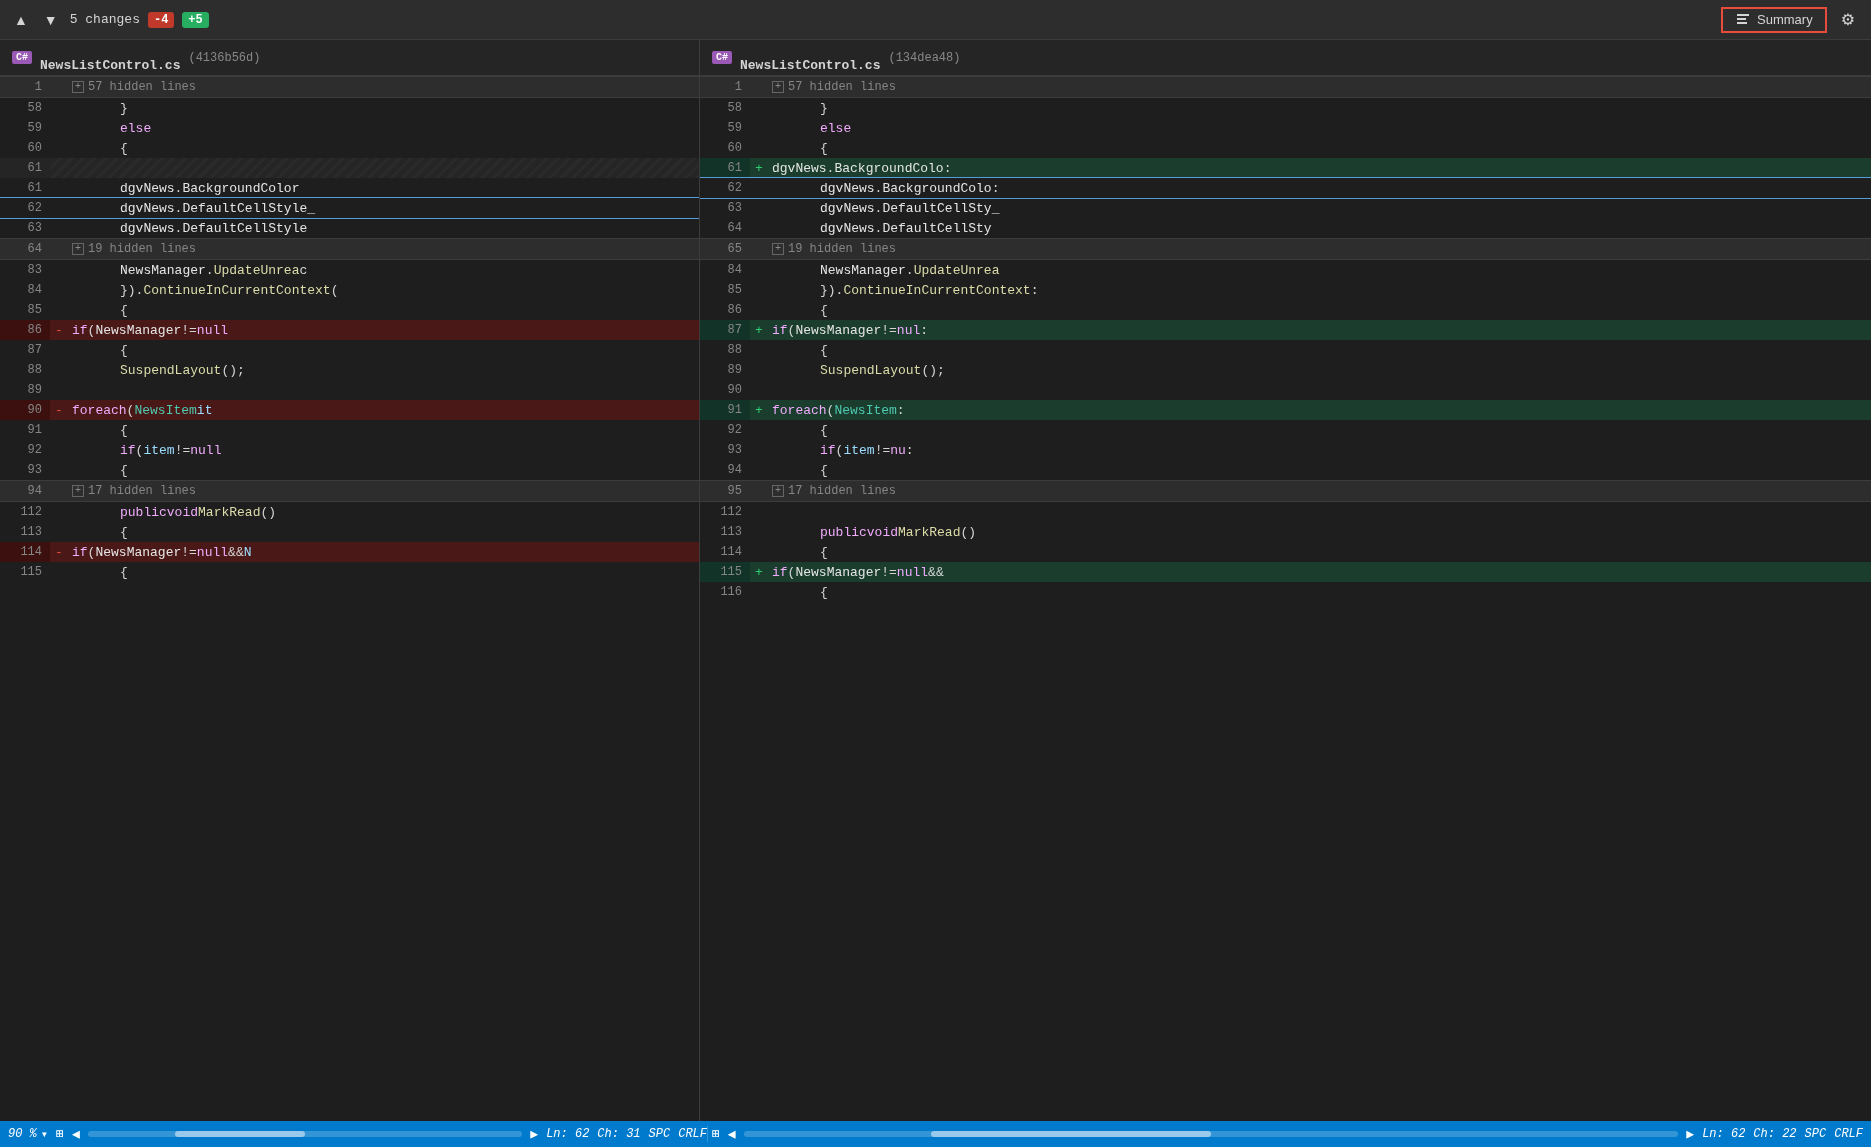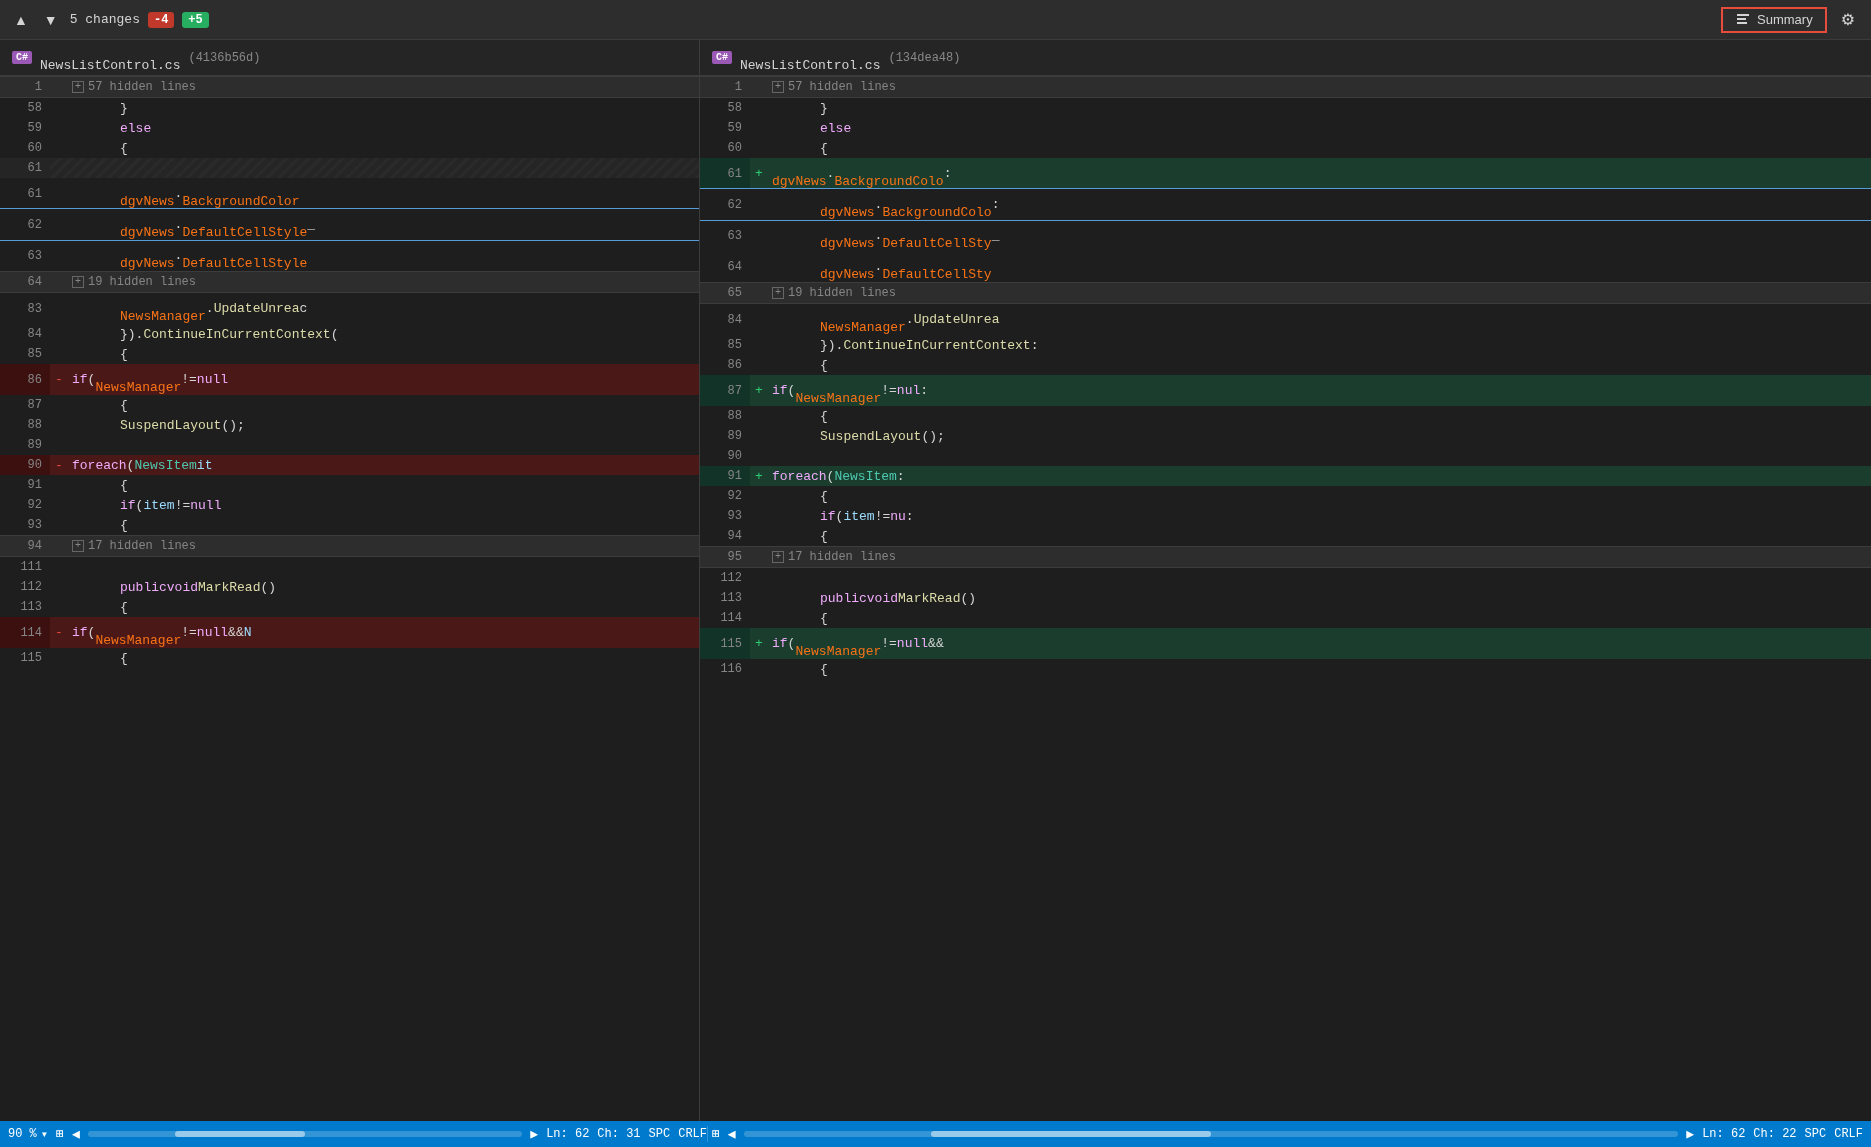--- a/index.html
+++ b/index.html
@@ -94,21 +94,21 @@
     .file-header-left { width: 700px; border-right: 1px solid #3c3c3c; }
     .file-header-right { flex: 1; }
     .cs-badge {
       background: #9b59b6;
       color: #fff;
       font-size: 10px;
       font-weight: bold;
       padding: 1px 4px;
       border-radius: 2px;
     }
-    .file-name { font-weight: 400; margin-top: 16px; }
+    .file-name { font-weight: 700; margin-top: 16px; }
     .file-hash { color: #888; font-size: 12px; }
 
     
     .diff-container {
       display: flex;
       flex: 1;
       overflow: hidden;
     }
 
     .diff-pane {
@@ -231,32 +231,33 @@
         #252525 8px
       );
     }
 
     
     .kw { color: #f0abfc; }
     .kw2 { color: #f0abfc; }
     .fn { color: #dcdcaa; }
     .op { color: #d4d4d4; }
     .type { color: #4ec9b0; }
-    .prop { color: #f97316; margin-top: 16px; }
+    .prop { color: #e5e5e5; }
     .var { color: #9cdcfe; }
 
     
     .status-bar {
       height: 26px;
       background: #007acc;
       display: flex;
       align-items: center;
       padding: 0 8px;
       gap: 4px;
       flex-shrink: 0;
+      font-style: italic;
     }
     .status-pane {
       display: flex;
       align-items: center;
       gap: 8px;
     }
     .status-pane-left { width: 700px; border-right: 1px solid rgba(255,255,255,0.2); }
     .status-pane-right { flex: 1; }
     .status-item {
       color: #fff;
@@ -446,25 +447,20 @@
 
         <div class="hidden-lines">
           <div class="line-num">94</div>
           <div class="line-marker"></div>
           <div class="hidden-lines-label">
             <span class="expand-icon">+</span>
             <span>17 hidden lines</span>
           </div>
         </div>
 
-        <div class="code-line line-normal">
-          <div class="line-num">111</div>
-          <div class="line-marker"></div>
-          <div class="line-content"></div>
-        </div>
 
         <div class="code-line line-normal">
           <div class="line-num">112</div>
           <div class="line-marker"></div>
           <div class="line-content"><span class="kw2">public</span> <span class="kw2">void</span> <span class="fn">MarkRead</span><span class="op">()</span></div>
         </div>
 
         <div class="code-line line-normal">
           <div class="line-num">113</div>
           <div class="line-marker"></div>

